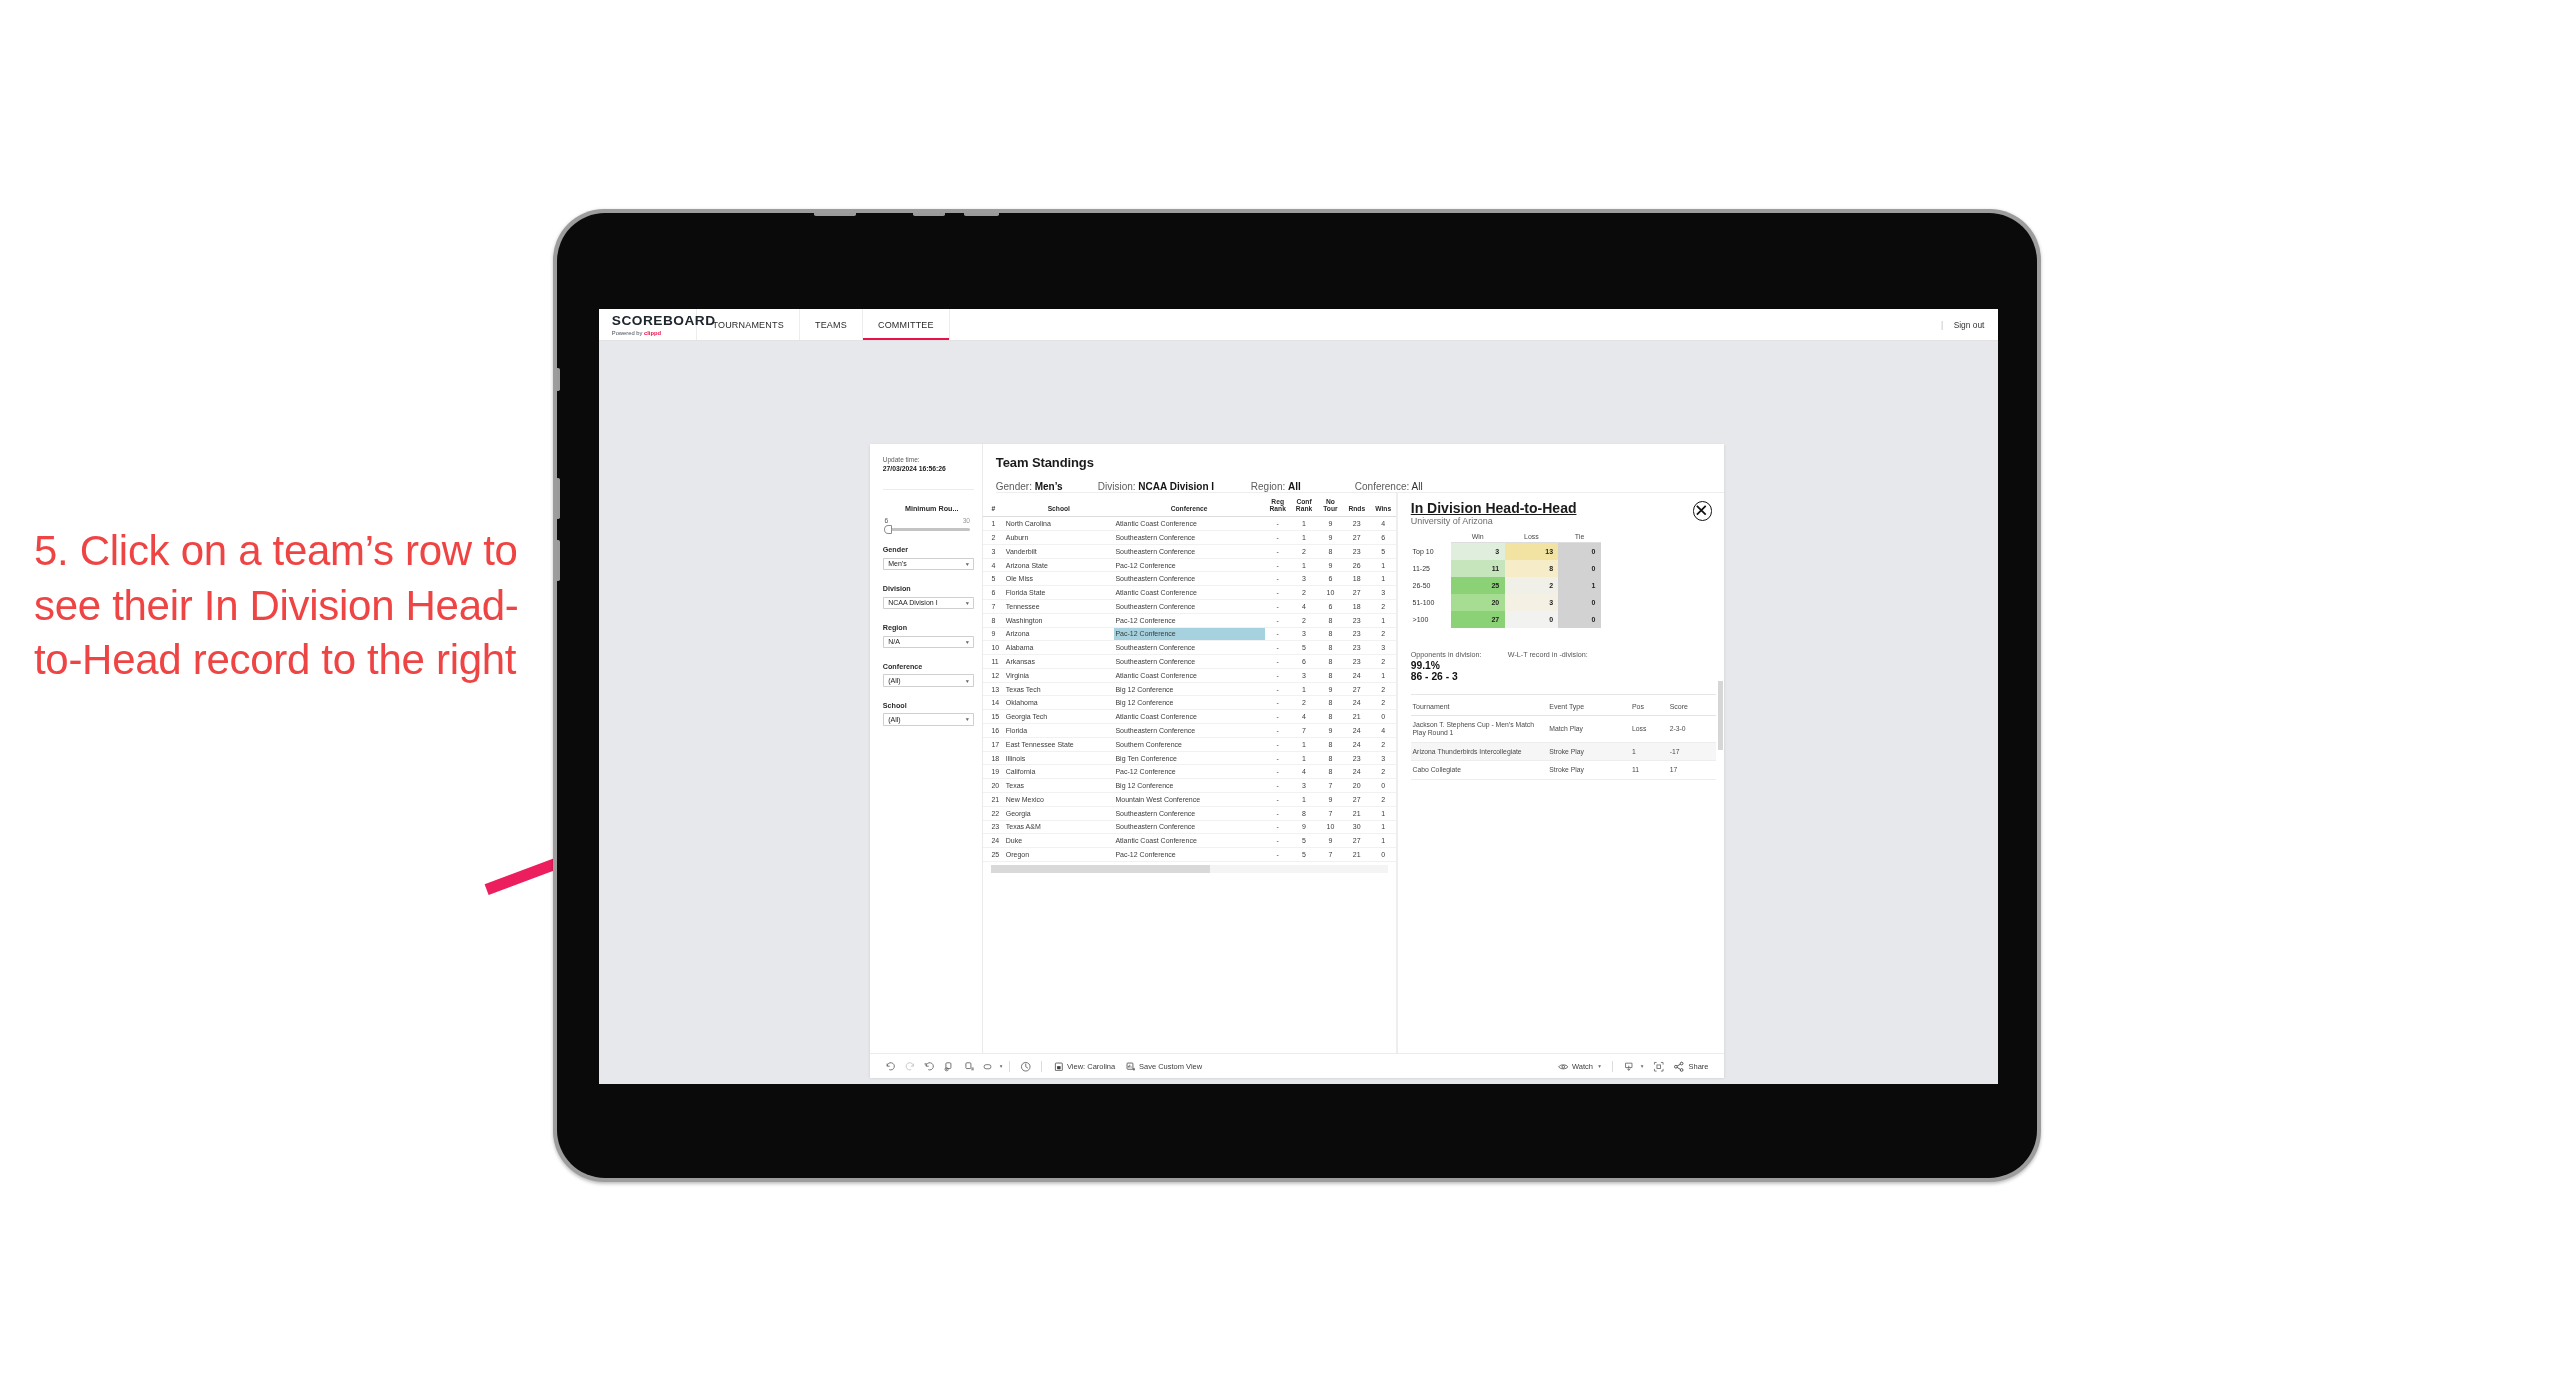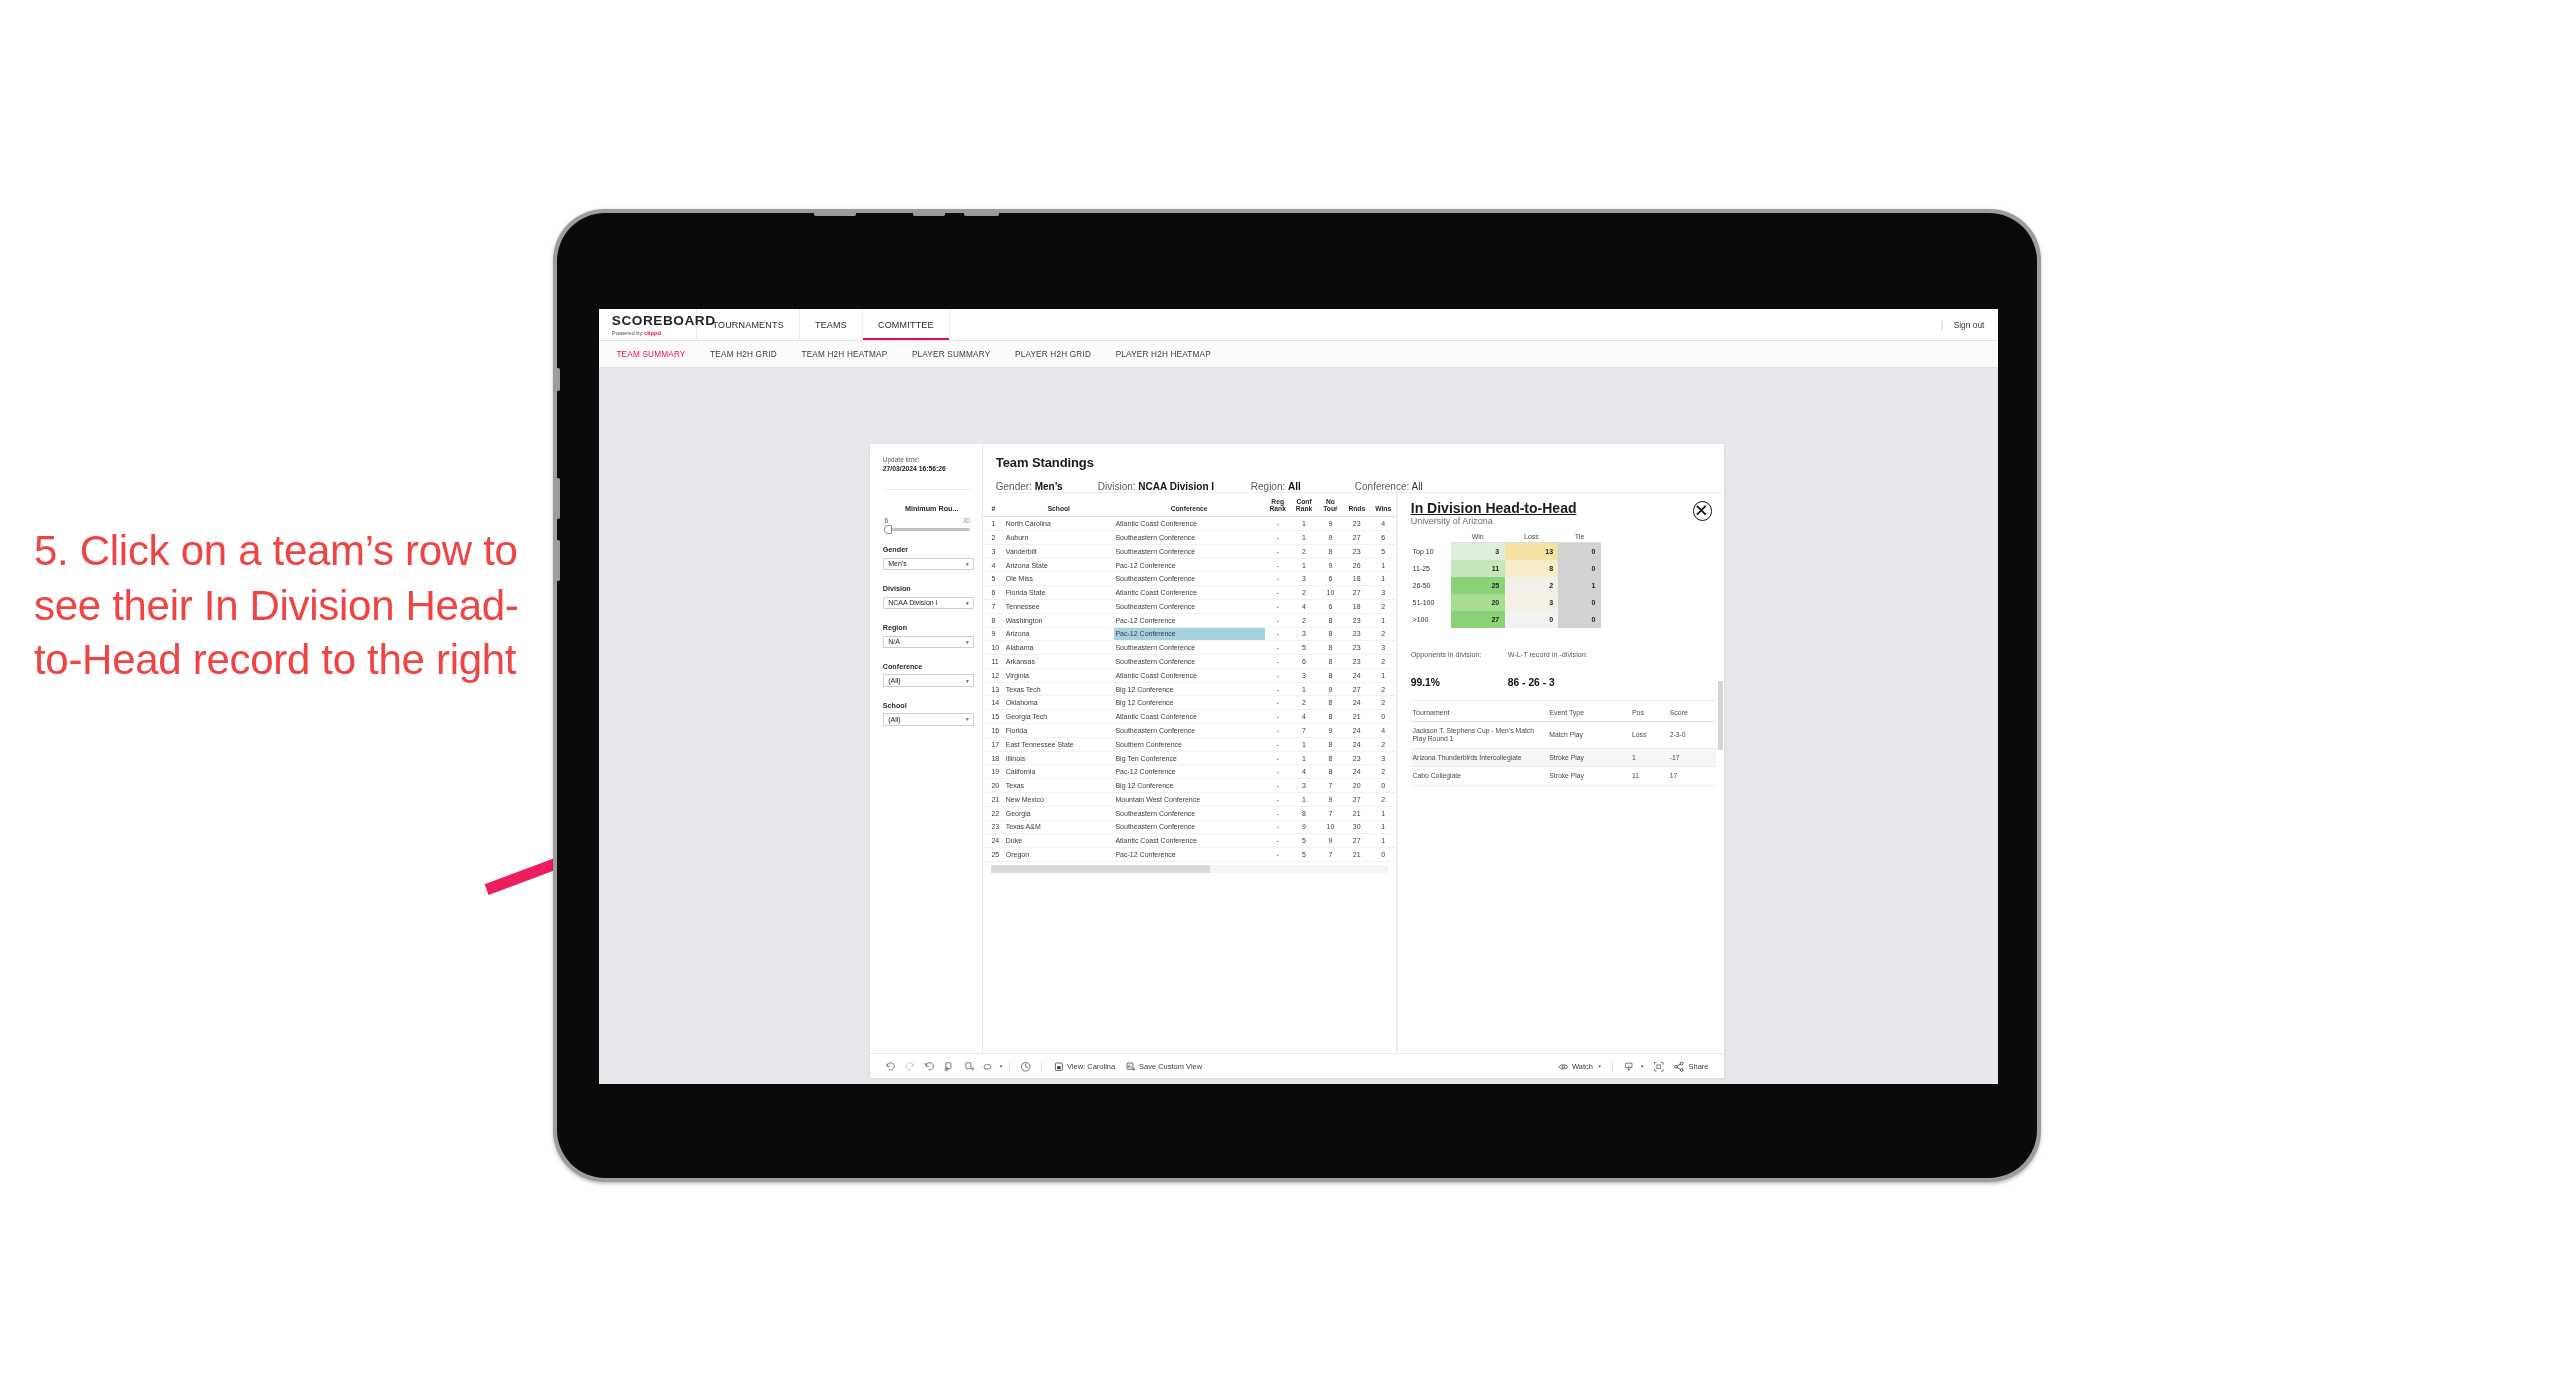--- a/index.html
+++ b/index.html
@@ -131,22 +131,22 @@
   table.h2h { width:190px; border-collapse:collapse; margin-top:6.2px; font-size:7px; }
   table.h2h th { font-size:7px; font-weight:400; color:#4a4a4a; text-align:center;
     padding-bottom:2.7px; border-bottom:0.9px solid #ddd; }
   table.h2h td { height:17px; padding:0 5.3px; font-size:7px; color:#222;
     text-align:right; font-weight:600; }
   table.h2h td.bucket { text-align:left; font-weight:400; color:#333; background:#fff;
     padding-left:1.8px; width:40px; }
 
   .kpi-row { display:flex; margin-top:22px; font-size:7.2px; color:#565656; }
   .kpi-row .k1 { width:97px; }
-  .kpi-vals { display:flex; margin-top:18px; font-size:10.3px; font-weight:700;
-    color:#111; }
+  .kpi-vals { display:flex; margin-top:1px; font-size:10.3px; font-weight:700;
+    color:#111;flex-direction:column; }
   .kpi-vals .k1 { width:97px; }
   .tour-div { height:0.9px; background:#e6e6e6; margin:12.4px 0 0 0; }
 
   table.tour { width:100%; border-collapse:collapse; margin-top:1.8px; font-size:6.8px; }
   table.tour th { font-weight:400; color:#4b4b4b; text-align:left; padding:6.2px 3.5px 5.3px 1.8px;
     border-bottom:0.9px solid #e4e4e4; font-size:7px; }
   table.tour td { padding:4.4px 3.5px 4.4px 1.8px; color:#4a4a4a; vertical-align:middle;
     border-bottom:0.9px solid #ededed; line-height:1.25; }
   table.tour tr.alt td { background:#f6f6f6; }
   .tcol-t { width:76px; }
@@ -203,28 +203,20 @@
             <div class="topnav-item">TEAMS</div>
             <div class="topnav-item active">COMMITTEE</div>
           </div>
         <div class="topbar-spacer"></div>
         <div class="signout-wrap">
           <span class="sep-pipe">|</span>
           <span>Sign out</span>
         </div>
       </div>
 
-      <div id="subnav">
-          <div class="subnav-item active">TEAM SUMMARY</div>
-          <div class="subnav-item">TEAM H2H GRID</div>
-          <div class="subnav-item">TEAM H2H HEATMAP</div>
-          <div class="subnav-item">PLAYER SUMMARY</div>
-          <div class="subnav-item">PLAYER H2H GRID</div>
-          <div class="subnav-item">PLAYER H2H HEATMAP</div>
-        </div>
 
       <div id="dash">
         <div id="dash-body">
 
           <div id="rail">
             <div class="upd-label">Update time:</div>
             <div class="upd-val">27/03/2024 16:56:26</div>
             <div class="rail-div"></div>
 
             <div class="f-block">

